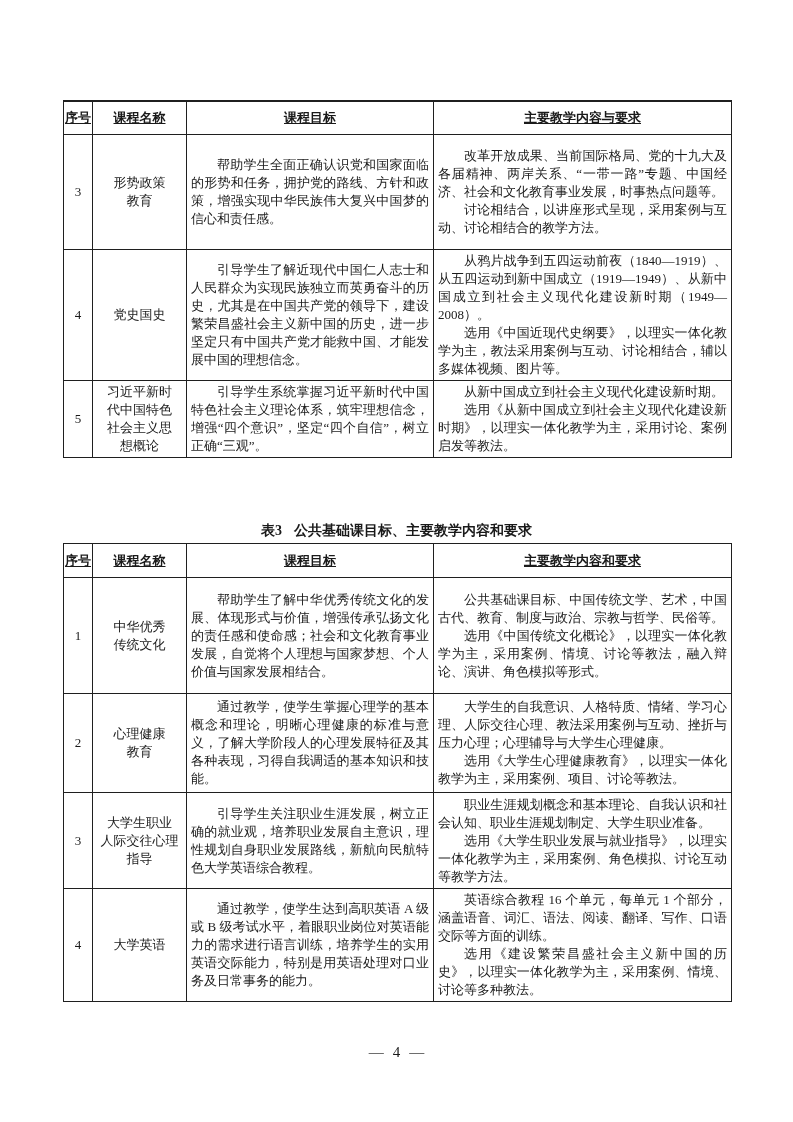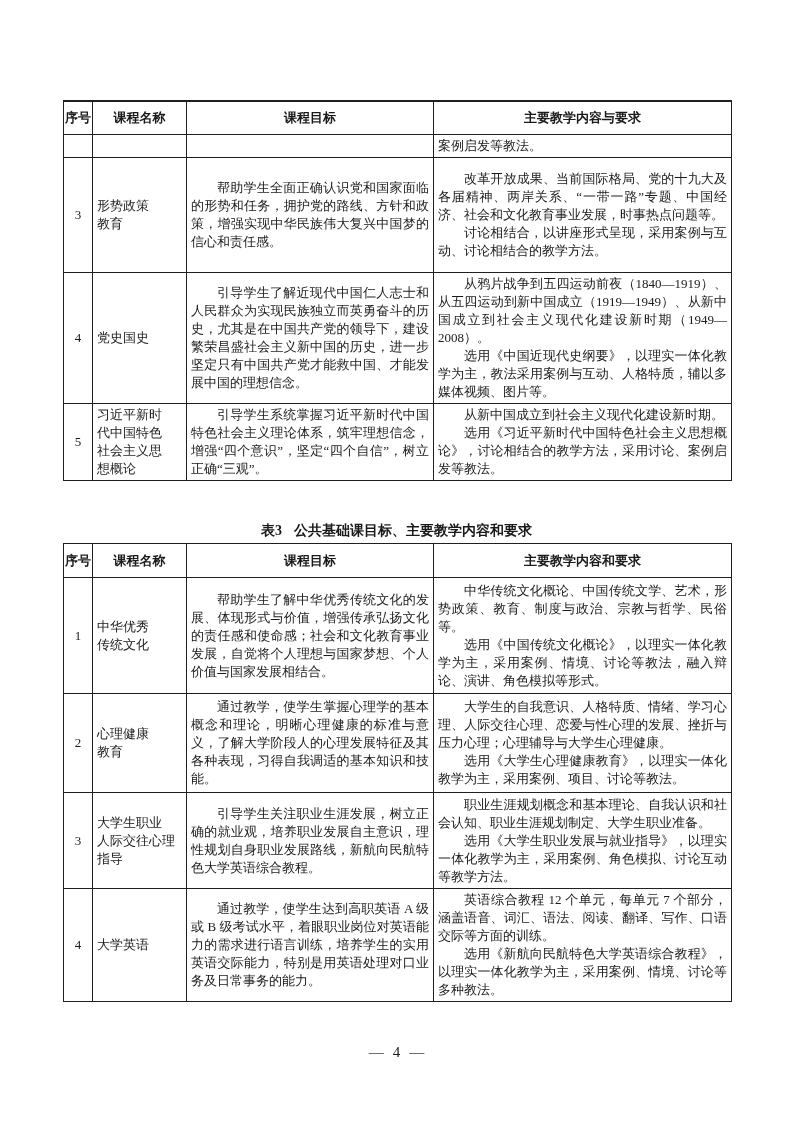--- a/index.html
+++ b/index.html
@@ -34,30 +34,30 @@
     overflow: hidden;
   }
   .course-table th {
     font-weight: bold;
     text-align: center;
     padding: 2px 1px;
     line-height: 16px;
   }
   td.no-cell { text-align: center; }
   td.name-cell {
-    text-align: left;
+    text-align: center;
     white-space: pre-line;
   }
   td.obj-cell, td.content-cell { text-align: justify; }
   td.obj-cell p, td.content-cell p {
     margin: 0;
     text-indent: 2em;
   }
   td.content-cell p.no-indent { text-indent: 0; }
-  tr.hdr-row    { height: 33px; }
+  tr.hdr-row    { height: 33px; text-decoration: underline; }
   tr.cont-row   { height: 19px; }
   #table1 tr.r0 { height: 115px; }
   #table1 tr.r1 { height: 131px; }
   #table1 tr.r2 { height: 74px; }
   #table2 tr.hdr-row { height: 34px; }
   #table2 tr.r0 { height: 116px; }
   #table2 tr.r1 { height: 99px; }
   #table2 tr.r2 { height: 96px; }
   #table2 tr.r3 { height: 112px; }
   .caption {
@@ -93,63 +93,55 @@
         <col style="width:247px">
         <col style="width:298px">
     </colgroup>
     <tbody>
         <tr class="hdr-row">
       <th>序号</th>
       <th>课程名称</th>
       <th>课程目标</th>
       <th>主要教学内容与要求</th>
     </tr>
-    <tr class="cont-row">
-      <td class="no-cell"></td>
-      <td class="name-cell"></td>
-      <td class="obj-cell"></td>
-      <td class="content-cell">
-        <p class="no-indent">案例启发等教法。</p>
-      </td>
-    </tr>
     <tr class="r0">
       <td class="no-cell">3</td>
       <td class="name-cell">形势政策
 教育</td>
       <td class="obj-cell">
         <p>帮助学生全面正确认识党和国家面临的形势和任务，拥护党的路线、方针和政策，增强实现中华民族伟大复兴中国梦的信心和责任感。</p>
       </td>
       <td class="content-cell">
         <p>改革开放成果、当前国际格局、党的十九大及各届精神、两岸关系、“一带一路”专题、中国经济、社会和文化教育事业发展，时事热点问题等。</p>
         <p>讨论相结合，以讲座形式呈现，采用案例与互动、讨论相结合的教学方法。</p>
       </td>
     </tr>
     <tr class="r1">
       <td class="no-cell">4</td>
       <td class="name-cell">党史国史</td>
       <td class="obj-cell">
         <p>引导学生了解近现代中国仁人志士和人民群众为实现民族独立而英勇奋斗的历史，尤其是在中国共产党的领导下，建设繁荣昌盛社会主义新中国的历史，进一步坚定只有中国共产党才能救中国、才能发展中国的理想信念。</p>
       </td>
       <td class="content-cell">
         <p>从鸦片战争到五四运动前夜（1840—1919）、从五四运动到新中国成立（1919—1949）、从新中国成立到社会主义现代化建设新时期（1949—2008）。</p>
-        <p>选用《中国近现代史纲要》，以理实一体化教学为主，教法采用案例与互动、人格特质，辅以多媒体视频、图片等。</p>
+        <p>选用《中国近现代史纲要》，以理实一体化教学为主，教法采用案例与互动、讨论相结合，辅以多媒体视频、图片等。</p>
       </td>
     </tr>
     <tr class="r2">
       <td class="no-cell">5</td>
       <td class="name-cell">习近平新时
 代中国特色
 社会主义思
 想概论</td>
       <td class="obj-cell">
         <p>引导学生系统掌握习近平新时代中国特色社会主义理论体系，筑牢理想信念，增强“四个意识”，坚定“四个自信”，树立正确“三观”。</p>
       </td>
       <td class="content-cell">
         <p>从新中国成立到社会主义现代化建设新时期。</p>
-        <p>选用《习近平新时代中国特色社会主义思想概论》，讨论相结合的教学方法，采用讨论、案例启发等教法。</p>
+        <p>选用《从新中国成立到社会主义现代化建设新时期》，以理实一体化教学为主，采用讨论、案例启发等教法。</p>
       </td>
     </tr>
   </tbody>
     </table>
 
   <div class="caption">
     <span class="cap-label">表3</span><span>公共基础课目标、主要教学内容和要求</span>
   </div>
 
   <table class="course-table" id="table2">
@@ -167,33 +159,33 @@
       <th>主要教学内容和要求</th>
     </tr>
     <tr class="r0">
       <td class="no-cell">1</td>
       <td class="name-cell">中华优秀
 传统文化</td>
       <td class="obj-cell">
         <p>帮助学生了解中华优秀传统文化的发展、体现形式与价值，增强传承弘扬文化的责任感和使命感；社会和文化教育事业发展，自觉将个人理想与国家梦想、个人价值与国家发展相结合。</p>
       </td>
       <td class="content-cell">
-        <p>中华传统文化概论、中国传统文学、艺术，形势政策、教育、制度与政治、宗教与哲学、民俗等。</p>
+        <p>公共基础课目标、中国传统文学、艺术，中国古代、教育、制度与政治、宗教与哲学、民俗等。</p>
         <p>选用《中国传统文化概论》，以理实一体化教学为主，采用案例、情境、讨论等教法，融入辩论、演讲、角色模拟等形式。</p>
       </td>
     </tr>
     <tr class="r1">
       <td class="no-cell">2</td>
       <td class="name-cell">心理健康
 教育</td>
       <td class="obj-cell">
         <p>通过教学，使学生掌握心理学的基本概念和理论，明晰心理健康的标准与意义，了解大学阶段人的心理发展特征及其各种表现，习得自我调适的基本知识和技能。</p>
       </td>
       <td class="content-cell">
-        <p>大学生的自我意识、人格特质、情绪、学习心理、人际交往心理、恋爱与性心理的发展、挫折与压力心理；心理辅导与大学生心理健康。</p>
+        <p>大学生的自我意识、人格特质、情绪、学习心理、人际交往心理、教法采用案例与互动、挫折与压力心理；心理辅导与大学生心理健康。</p>
         <p>选用《大学生心理健康教育》，以理实一体化教学为主，采用案例、项目、讨论等教法。</p>
       </td>
     </tr>
     <tr class="r2">
       <td class="no-cell">3</td>
       <td class="name-cell">大学生职业
 人际交往心理
 指导</td>
       <td class="obj-cell">
         <p>引导学生关注职业生涯发展，树立正确的就业观，培养职业发展自主意识，理性规划自身职业发展路线，新航向民航特色大学英语综合教程。</p>
@@ -203,22 +195,22 @@
         <p>选用《大学生职业发展与就业指导》，以理实一体化教学为主，采用案例、角色模拟、讨论互动等教学方法。</p>
       </td>
     </tr>
     <tr class="r3">
       <td class="no-cell">4</td>
       <td class="name-cell">大学英语</td>
       <td class="obj-cell">
         <p>通过教学，使学生达到高职英语 A 级或 B 级考试水平，着眼职业岗位对英语能力的需求进行语言训练，培养学生的实用英语交际能力，特别是用英语处理对口业务及日常事务的能力。</p>
       </td>
       <td class="content-cell">
-        <p>英语综合教程 12 个单元，每单元 7 个部分，涵盖语音、词汇、语法、阅读、翻译、写作、口语交际等方面的训练。</p>
-        <p>选用《新航向民航特色大学英语综合教程》，以理实一体化教学为主，采用案例、情境、讨论等多种教法。</p>
+        <p>英语综合教程 16 个单元，每单元 1 个部分，涵盖语音、词汇、语法、阅读、翻译、写作、口语交际等方面的训练。</p>
+        <p>选用《建设繁荣昌盛社会主义新中国的历史》，以理实一体化教学为主，采用案例、情境、讨论等多种教法。</p>
       </td>
     </tr>
   </tbody>
     </table>
 
   <div class="page-footer">
     <span class="dash">—</span><span>4</span><span class="dash">—</span>
   </div>
 
 </div>

